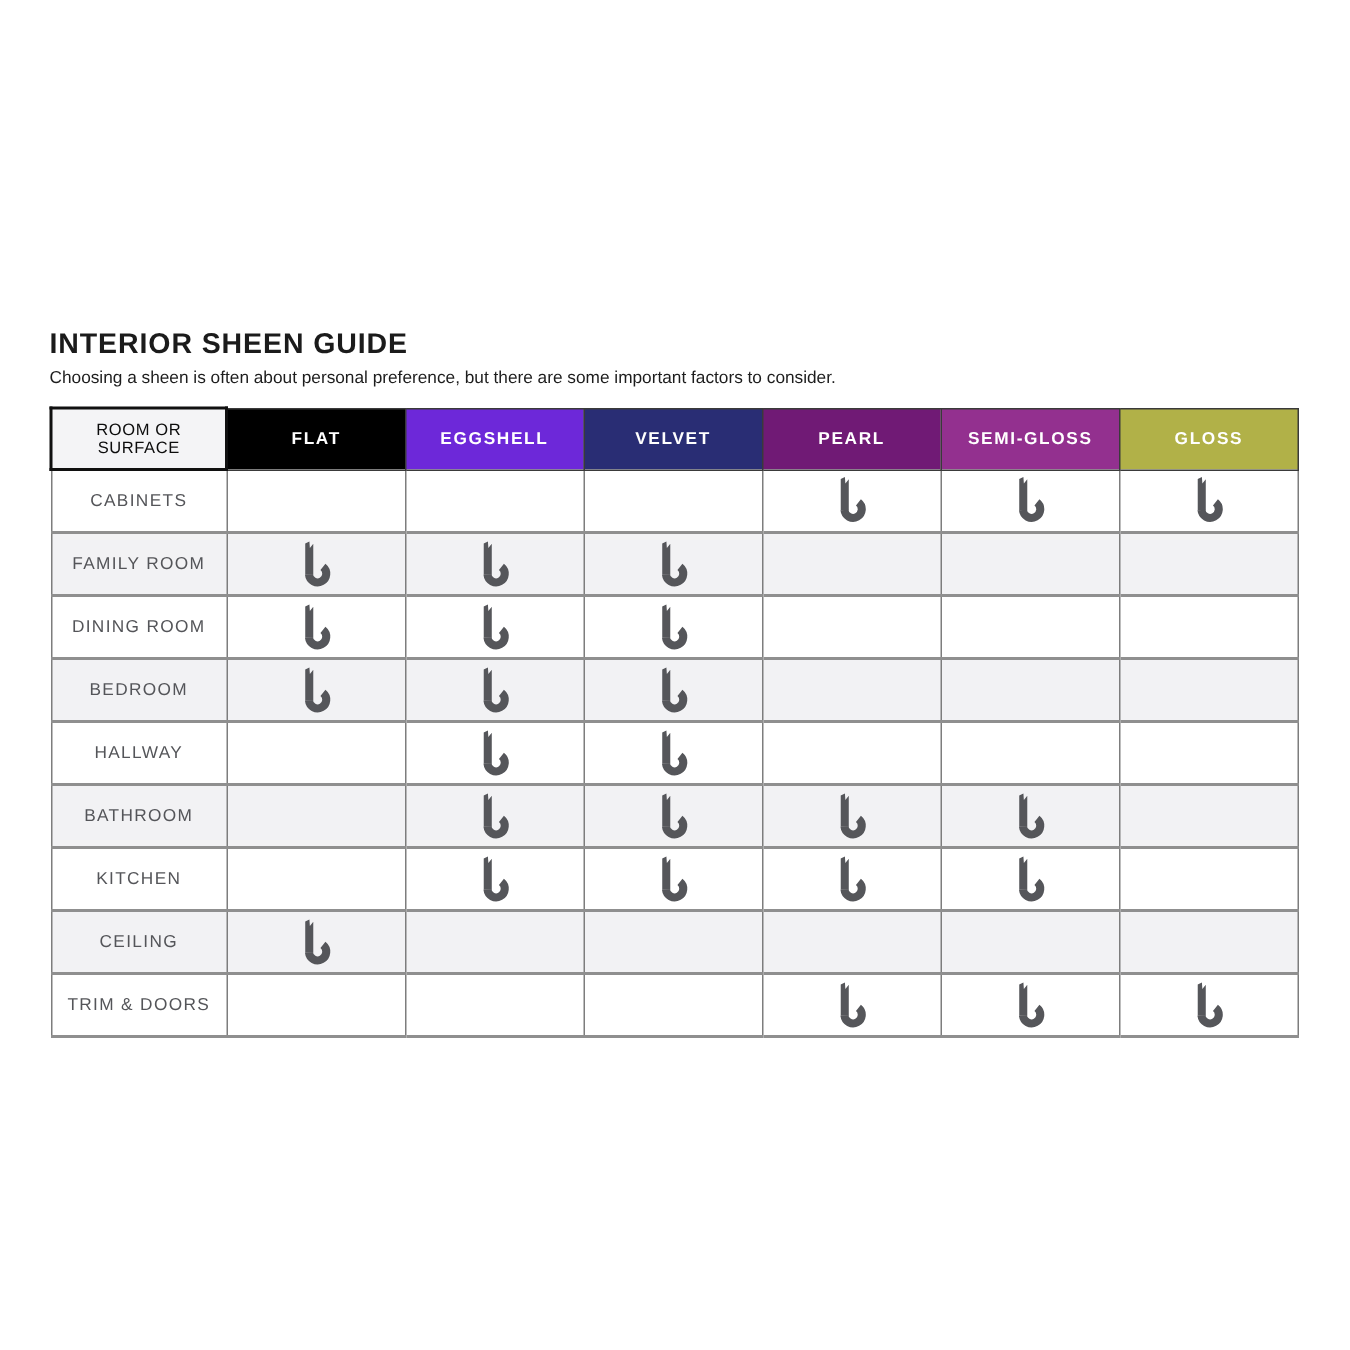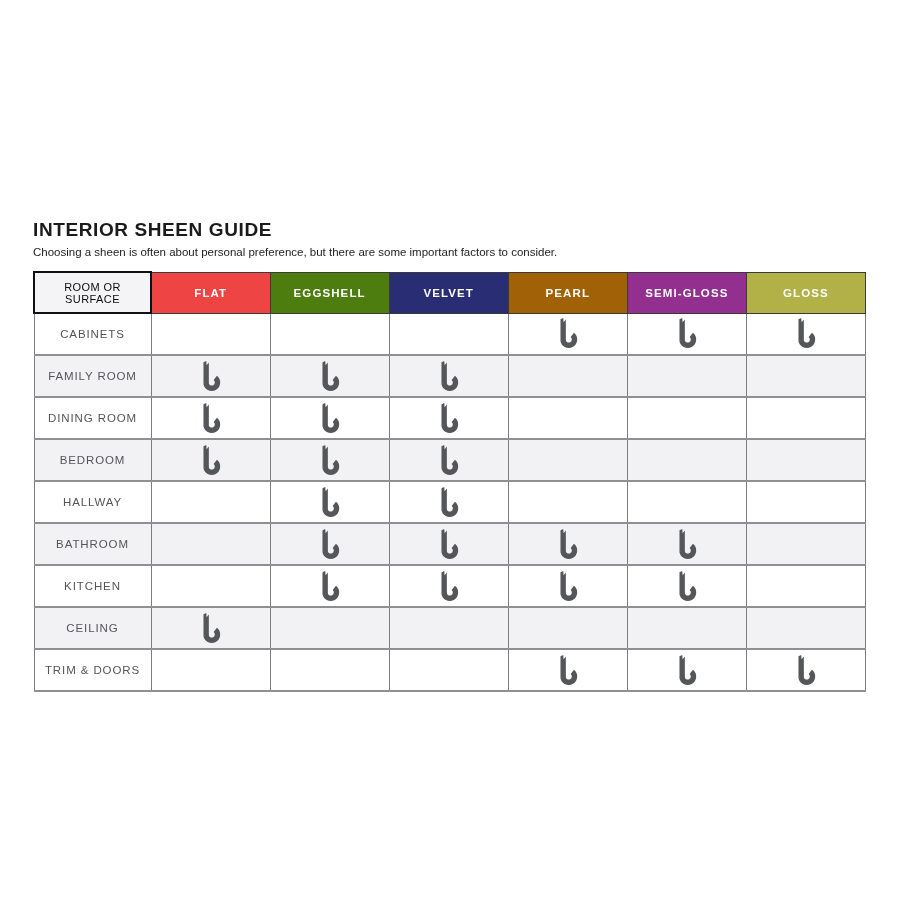--- a/index.html
+++ b/index.html
@@ -71,24 +71,24 @@
       <col>
         <col>
         <col>
         <col>
         <col>
         <col>
     </colgroup>
     <thead>
       <tr id="head-row">
         <th class="corner">ROOM OR SURFACE</th>
-      <th class="sheen-head" style="background: #ef4444;">FLAT</th>
-          <th class="sheen-head" style="background: #4d7c0f;">EGGSHELL</th>
+      <th class="sheen-head" style="background: #000000;">FLAT</th>
+          <th class="sheen-head" style="background: #6d28d9;">EGGSHELL</th>
           <th class="sheen-head" style="background: rgb(41, 45, 116); margin-top: 32px;">VELVET</th>
-          <th class="sheen-head" style="background: #a16207;">PEARL</th>
+          <th class="sheen-head" style="background: #701a75;">PEARL</th>
           <th class="sheen-head" style="background: rgb(147, 48, 143);">SEMI-GLOSS</th>
           <th class="sheen-head" style="background: rgb(177, 177, 72); margin-left: 46px;">GLOSS</th>
         </tr>
     </thead>
     <tbody id="table-body" style="color: rgb(85, 86, 90);">
         <tr>
           <th class="row-label">CABINETS</th>
           <td></td>
           <td></td>
           <td></td>

